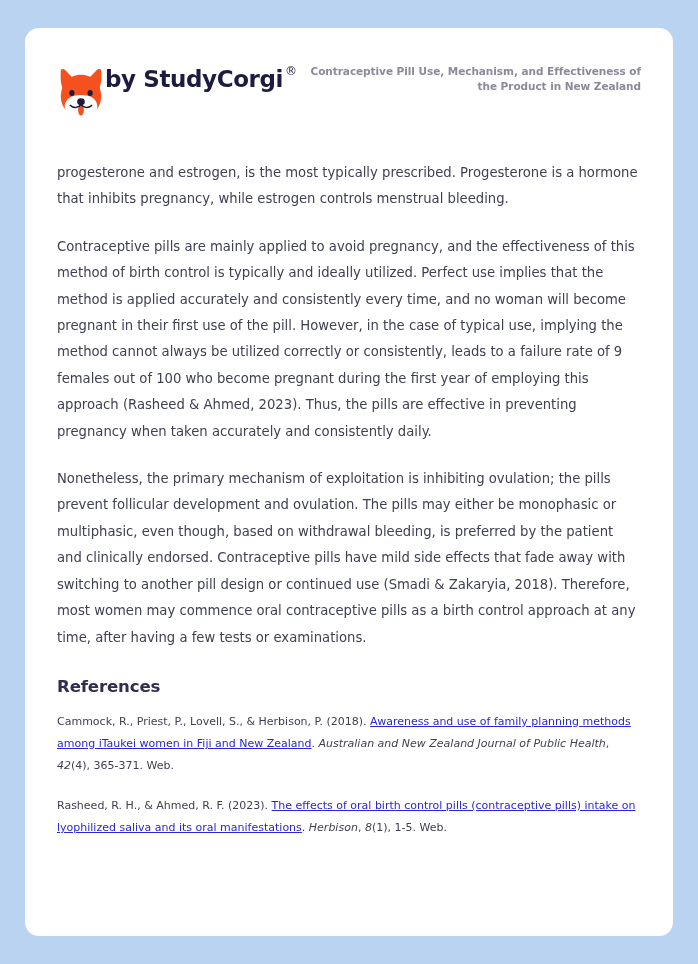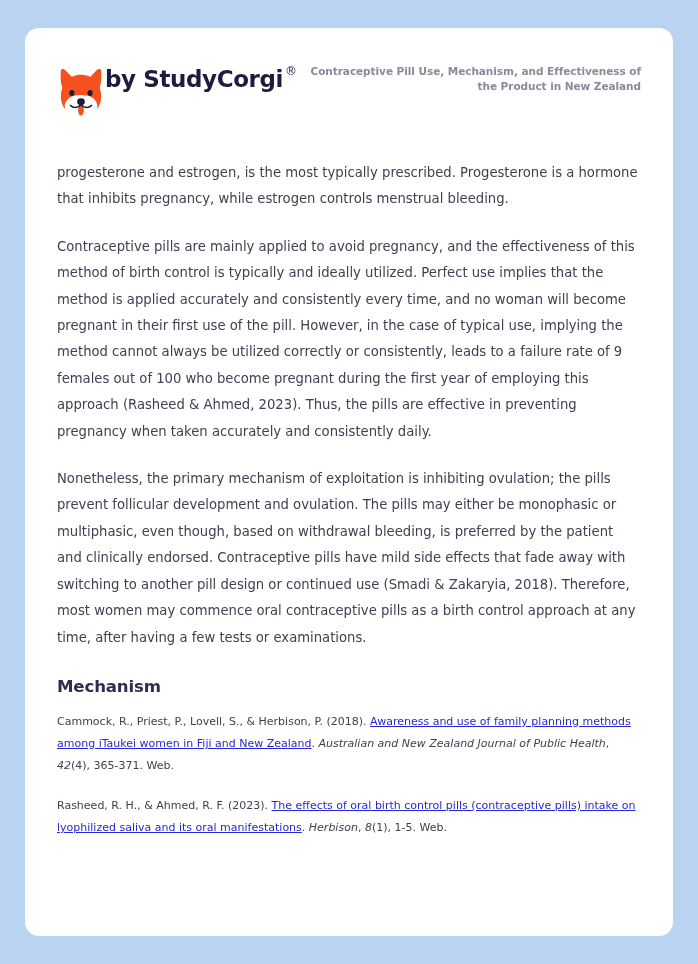--- a/index.html
+++ b/index.html
@@ -168,21 +168,21 @@
 
   <div id="content">
 
     <p class="para">progesterone and estrogen, is the most typically prescribed. Progesterone is a hormone that inhibits pregnancy, while estrogen controls menstrual bleeding.</p>
 
 
     <p class="para">Contraceptive pills are mainly applied to avoid pregnancy, and the effectiveness of this method of birth control is typically and ideally utilized. Perfect use implies that the method is applied accurately and consistently every time, and no woman will become pregnant in their first use of the pill. However, in the case of typical use, implying the method cannot always be utilized correctly or consistently, leads to a failure rate of 9 females out of 100 who become pregnant during the first year of employing this approach (Rasheed &amp; Ahmed, 2023). Thus, the pills are effective in preventing pregnancy when taken accurately and consistently daily.</p>
 
     <p class="para">Nonetheless, the primary mechanism of exploitation is inhibiting ovulation; the pills prevent follicular development and ovulation. The pills may either be monophasic or multiphasic, even though, based on withdrawal bleeding, is preferred by the patient and clinically endorsed. Contraceptive pills have mild side effects that fade away with switching to another pill design or continued use (Smadi &amp; Zakaryia, 2018). Therefore, most women may commence oral contraceptive pills as a birth control approach at any time, after having a few tests or examinations.</p>
 
-    <h2 class="refs-head">Mechanism</h2>
+    <h2 class="refs-head">References</h2>
 
     <div class="ref">
       <span>Cammock, R., Priest, P., Lovell, S., &amp; Herbison, P. (2018). </span><a href="#">Awareness and use of family planning methods among iTaukei women in Fiji and New Zealand</a><span>. </span><i>Australian and New Zealand Journal of Public Health</i><span>, </span><i>42</i><span>(4), 365-371. Web.</span>
     </div>
 
     <div class="ref">
       <span>Rasheed, R. H., &amp; Ahmed, R. F. (2023). </span><a href="#">The effects of oral birth control pills (contraceptive pills) intake on lyophilized saliva and its oral manifestations</a><span>. </span><i>Herbison</i><span>, </span><i>8</i><span>(1), 1-5. Web.</span>
     </div>
 
   </div>

